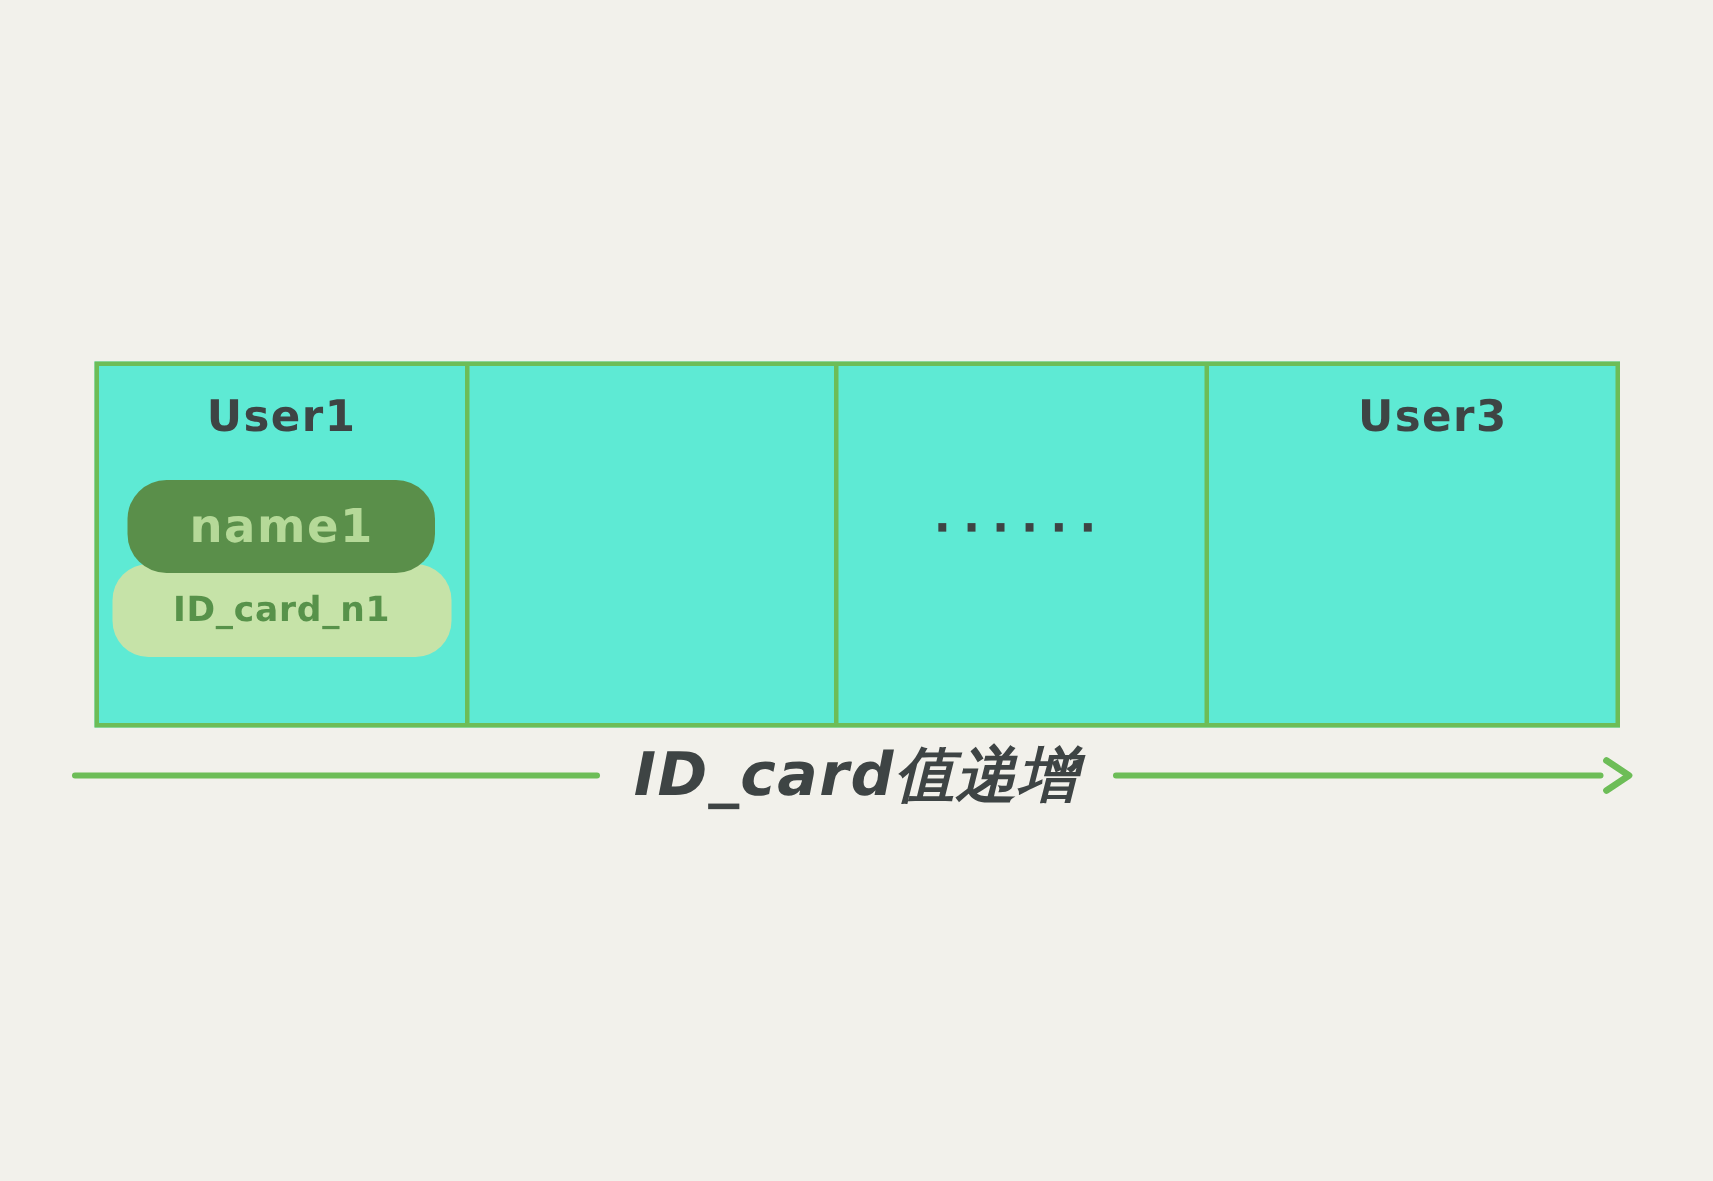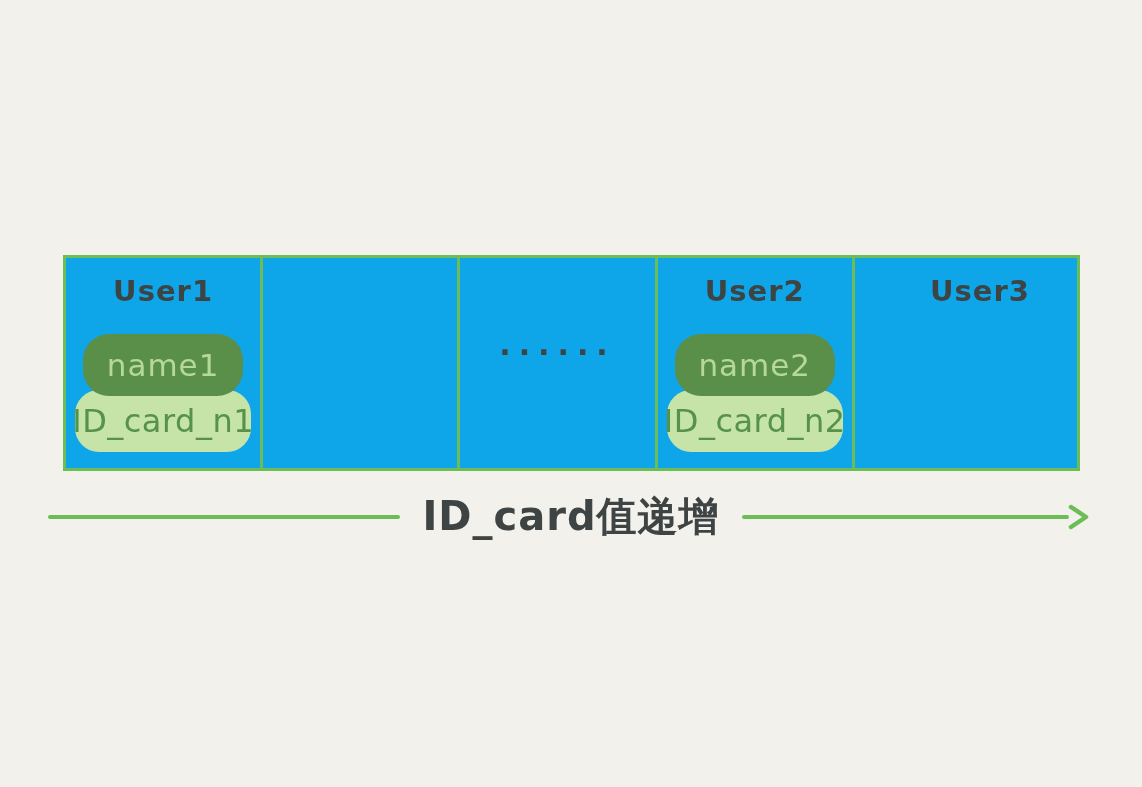--- a/index.html
+++ b/index.html
@@ -7,27 +7,27 @@
     position: relative;
     width: 1142px;
     height: 787px;
     background: #f2f1eb;
     font-family: "DejaVu Sans", sans-serif;
     overflow: hidden;
   }
   .user-table {
     position: absolute;
     left: 63px;
-    top: 255px;
+    top: 241px;
     width: 1017px;
-    height: 216px;
+    height: 244px;
     display: flex;
     border: 3px solid #6dbd57;
     box-sizing: border-box;
-    background: #0ea5e9;
+    background: #5eead4;
   }
   .cell {
     flex: 1 1 0;
     border-right: 3px solid #6dbd57;
     box-sizing: border-box;
     display: flex;
     flex-direction: column;
     align-items: center;
     padding: 12px 9px 0 9px;
     min-width: 0;
@@ -40,61 +40,62 @@
     letter-spacing: 1px;
     height: 42px;
     display: flex;
     align-items: center;
     white-space: nowrap;
   }
   .pill {
     display: flex;
     align-items: center;
     justify-content: center;
-    font-weight: 400;
+    font-weight: 700;
     box-sizing: border-box;
     height: 62px;
     white-space: nowrap;
   }
   .pill-name {
     margin-top: 22px;
     width: 91%;
     background: #5a8f4a;
     color: #b5d998;
     font-size: 31px;
     border-radius: 26px;
     letter-spacing: 1px;
     z-index: 2;
   }
   .pill-id {
     margin-top: -6px;
     width: 100%;
     background: #c6e3a8;
     color: #57924a;
-    font-size: 32px;
+    font-size: 23px;
     border-radius: 24px;
     letter-spacing: 0.5px;
     z-index: 1;
   }
   .ellipsis-cell { justify-content: center; padding-top: 0; }
   .dots {
     color: #3e4444;
     font-size: 30px;
     font-weight: 700;
     letter-spacing: 8px;
     margin-top: -22px;
     white-space: nowrap;
   }
   .arrow {
     position: absolute;
     left: 48px;
     top: 489px;
     width: 1046px;
     display: flex;
     align-items: center;
+    font-style: italic;
   }
   .arrow .line {
     height: 4px;
     background: #6dbd57;
     border-radius: 2px;
     flex: 1 1 0;
   }
   .arrow-label {
     margin: 0 22px;
     color: #3e4444;
@@ -128,25 +129,20 @@
       <div class="pill pill-id">ID_card_n1</div>
     </div>
 
     <div class="cell">
     </div>
 
     <div class="cell ellipsis-cell">
       <div class="dots">······</div>
     </div>
 
-    <div class="cell">
-      <div class="user-title">User2</div>
-      <div class="pill pill-name">name2</div>
-      <div class="pill pill-id">ID_card_n2</div>
-    </div>
 
     <div class="cell">
       <div class="user-title">User3</div>
     </div>
 
   </div>
 
   <div class="arrow">
     <div class="line"></div>
     <div class="arrow-label">ID_card值递增</div>

